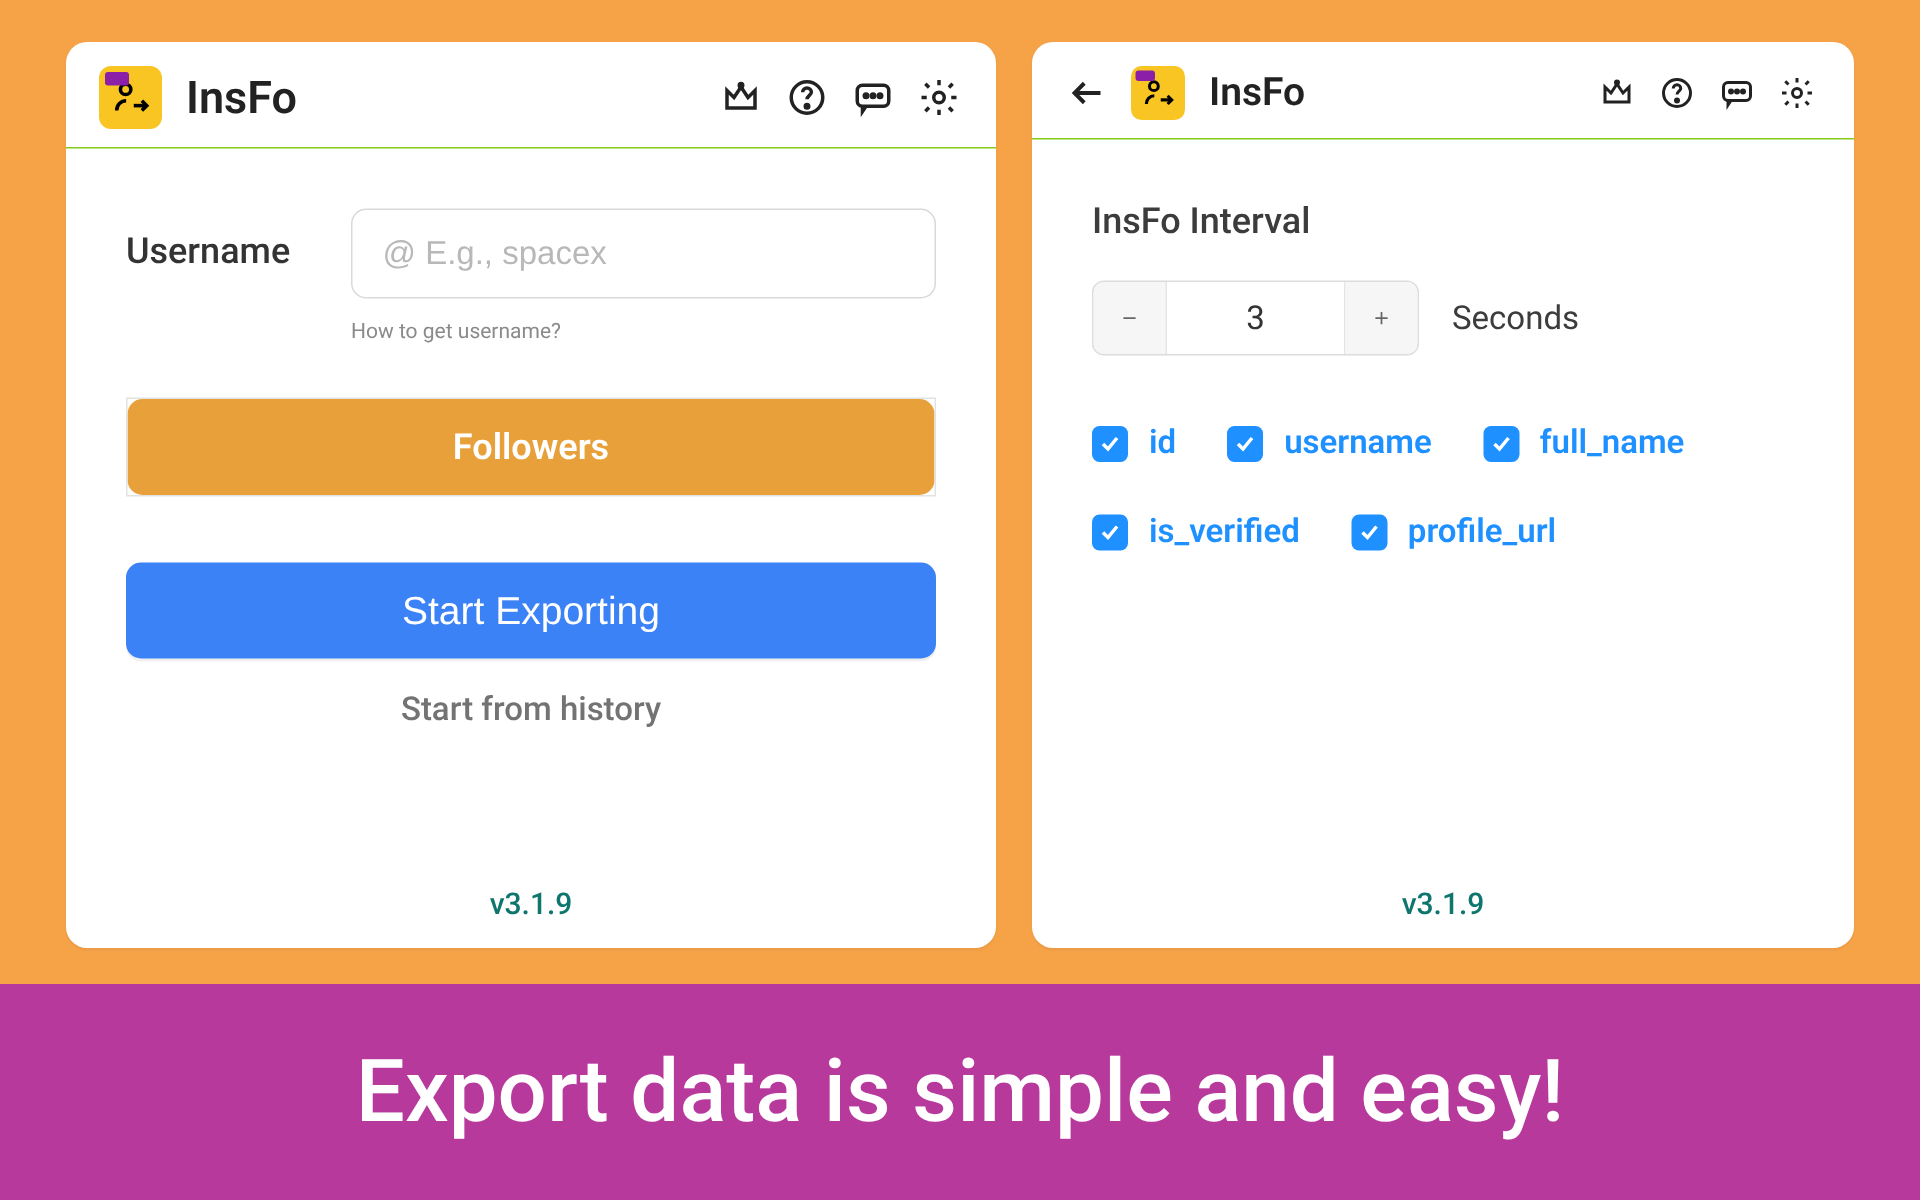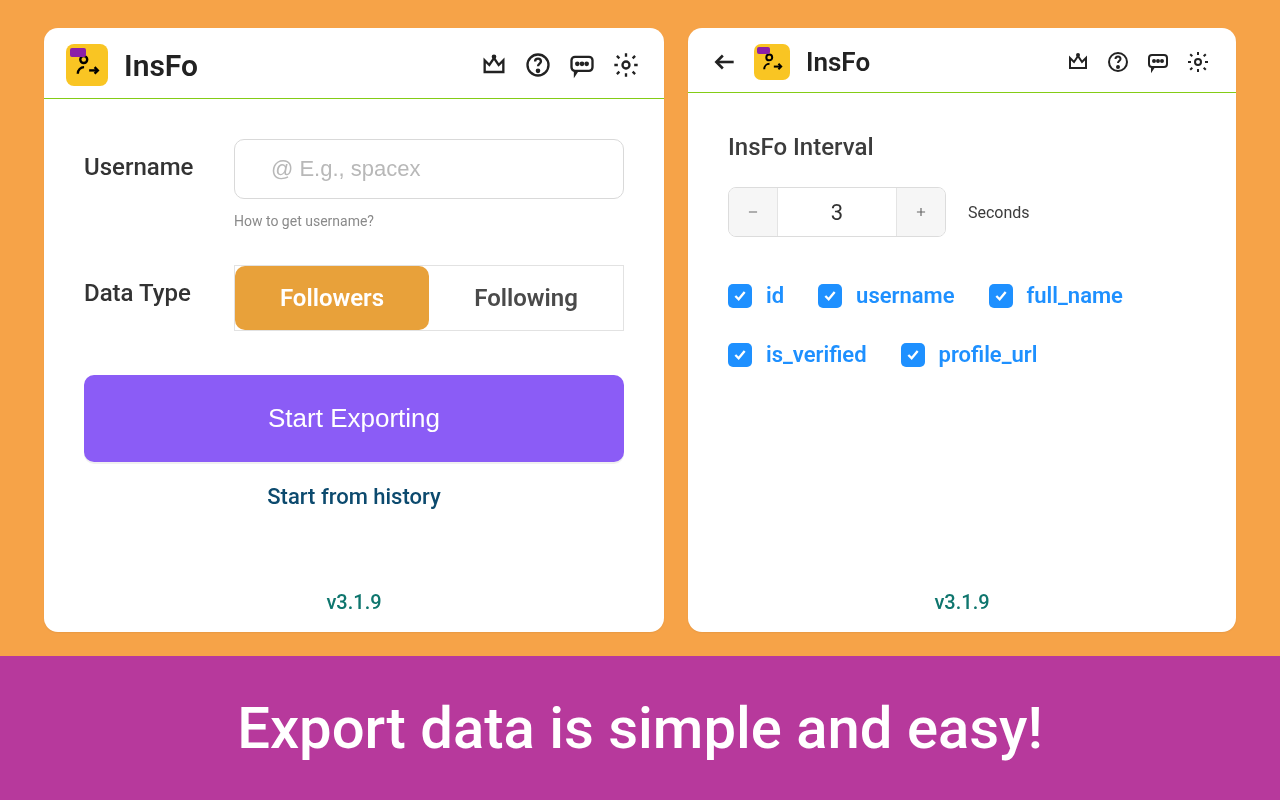--- a/index.html
+++ b/index.html
@@ -71,21 +71,21 @@
 .form-label {
   width: 150px;
   font-size: 24px; color: #333; font-weight: 500;
   padding-top: 14px;
 }
 .form-control { flex: 1; }
 .text-input {
   width: 100%; height: 60px;
   border: 1px solid #d9d9d9;
   border-radius: 10px;
-  padding: 0 36px;
+  padding: 0 20px;
   font-size: 22px; color: #555;
 }
 .text-input::placeholder { color: #b8b8b8; }
 .hint-link {
   margin-top: 14px;
   font-size: 14px; color: #8a8a8a;
 }
 .segmented {
   display: flex;
   border: 1px solid #e2e2e2;
@@ -99,31 +99,31 @@
   font-size: 24px; font-weight: 600;
   color: #4a4a4a;
   cursor: pointer; user-select: none;
 }
 .segmented-item.active {
   background: #e8a13a; color: #fff;
   border-radius: 10px;
 }
 .primary-btn {
   display: flex; align-items: center; justify-content: center;
-  height: 87px;
-  background: #8b5cf6;
+  height: 64px;
+  background: #3b82f6;
   border: none; border-radius: 10px;
   color: #fff; font-size: 26px; font-weight: 500;
   cursor: pointer;
   box-shadow: 0 2px 0 rgba(0,0,0,.06);
 }
 .secondary-link {
   text-align: center;
   margin-top: 22px;
-  font-size: 22px; color: #0c4a6e; font-weight: 500;
+  font-size: 22px; color: #737373; font-weight: 500;
 }
 .version {
   margin-top: auto;
   padding-bottom: 18px;
   text-align: center;
   font-size: 20px; color: #0f766e; font-weight: 500;
 }
 
 
 .section-title {
@@ -146,21 +146,21 @@
   font-size: 22px; color: #555;
 }
 .step-btn svg { width: 14px; height: 14px; }
 .step-val {
   width: 120px;
   display: flex; align-items: center; justify-content: center;
   font-size: 22px; color: #333;
   border-left: 1px solid #e4e4e4;
   border-right: 1px solid #e4e4e4;
 }
-.unit { font-size: 16px; color: #3c3c3c; }
+.unit { font-size: 22px; color: #3c3c3c; }
 .fields-grid {
   display: flex; flex-wrap: wrap;
   column-gap: 56px; row-gap: 32px; gap: 34px;
 }
 .field-chk {
   display: flex; align-items: center; gap: 14px;
   cursor: pointer;
 }
 .chk {
   width: 24px; height: 24px;
@@ -231,25 +231,23 @@
     </div>
     <div class="card-body">
       <div class="form-row">
         <div class="form-label">Username</div>
         <div class="form-control">
           <input class="text-input" type="text" placeholder="@ E.g., spacex" style="">
           <div class="hint-link">How to get username?</div>
         </div>
       </div>
       <div class="form-row" style="margin-bottom:44px;">
-        <div class="form-label">Data Type</div>
         <div class="form-control">
           <div class="segmented">
             <div class="segmented-item active">Followers</div>
-            <div class="segmented-item">Following</div>
           </div>
         </div>
       </div>
       <button class="primary-btn">Start Exporting</button>
       <div class="secondary-link">Start from history</div>
       <div class="version">v3.1.9</div>
     </div>
   </div>
 
   <div class="card card-b">

